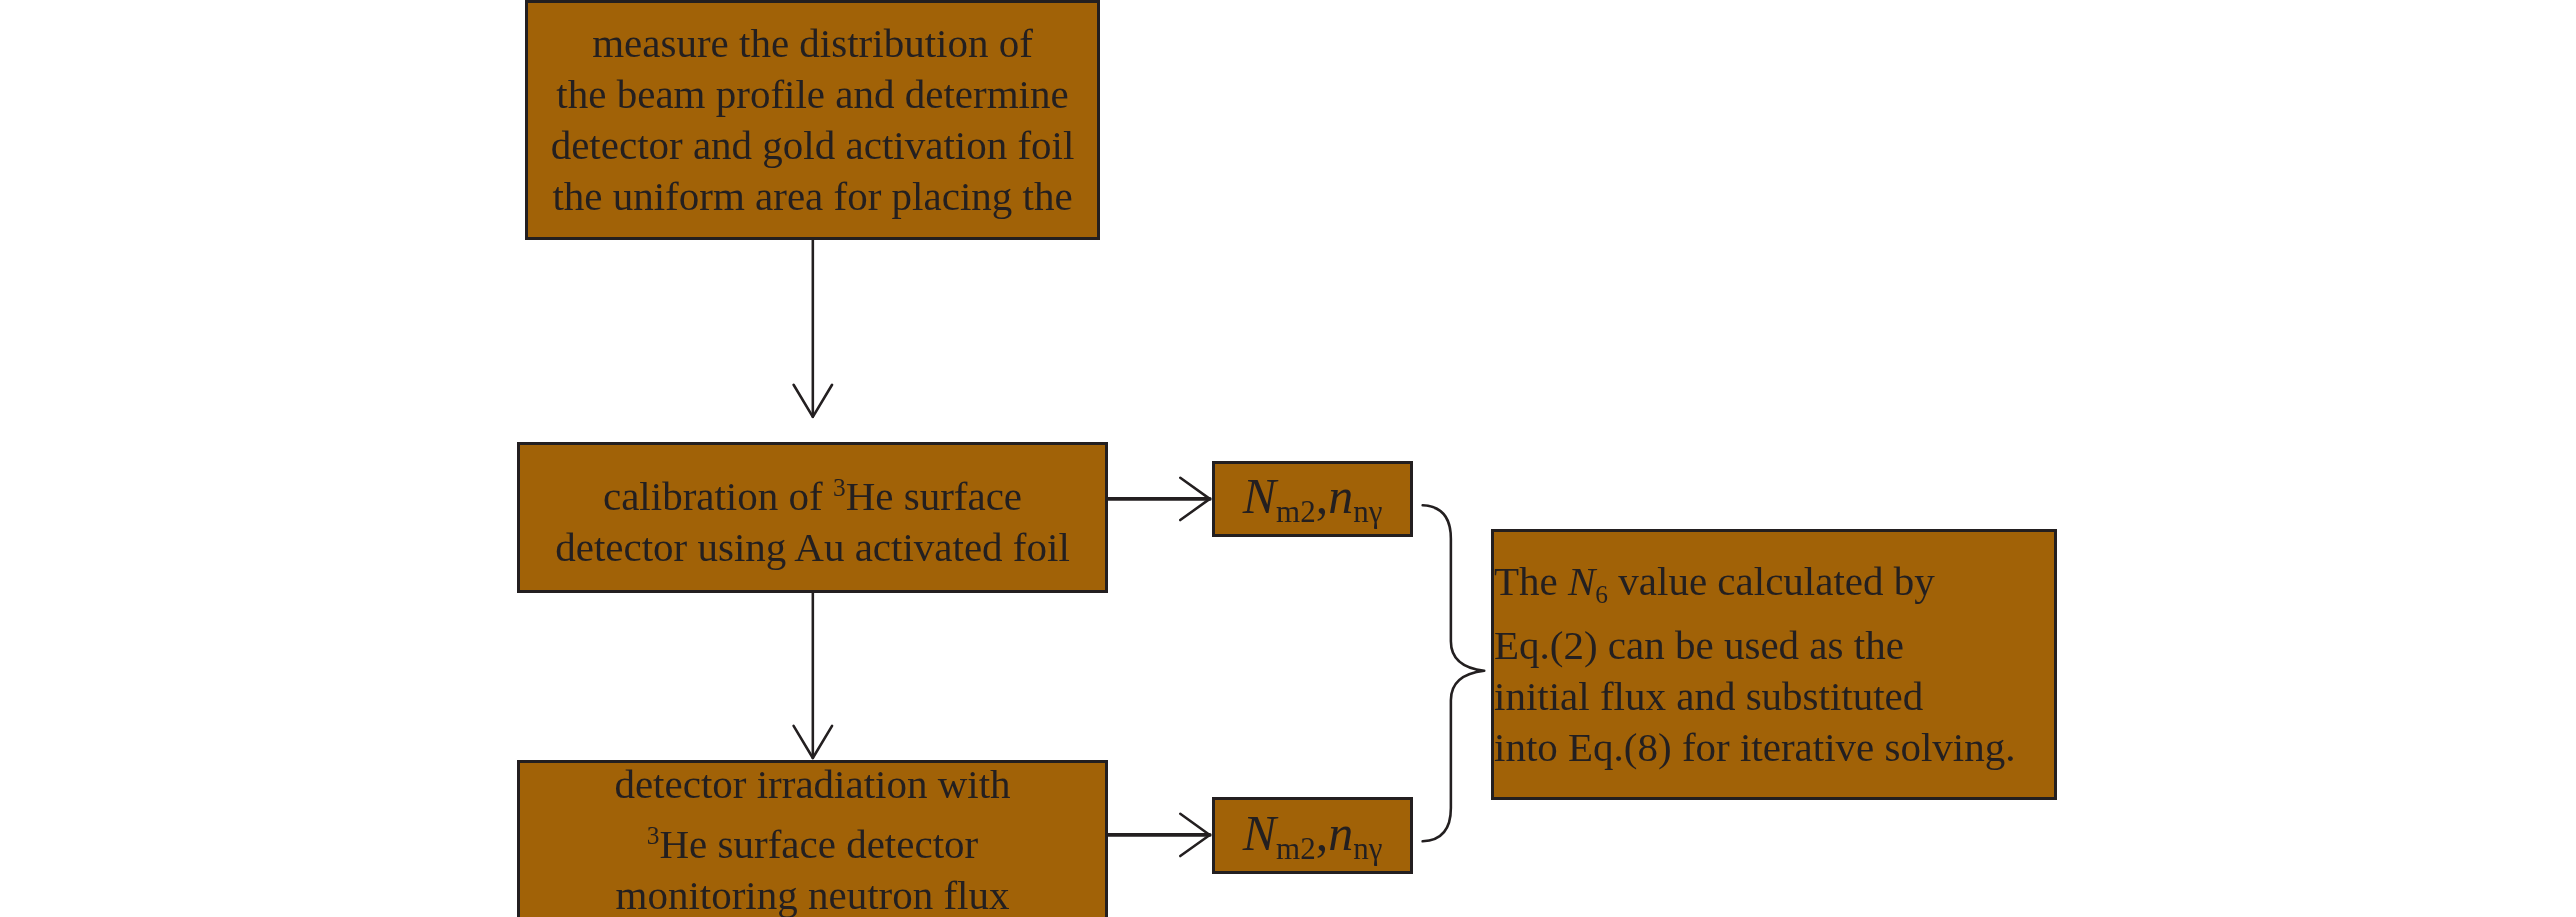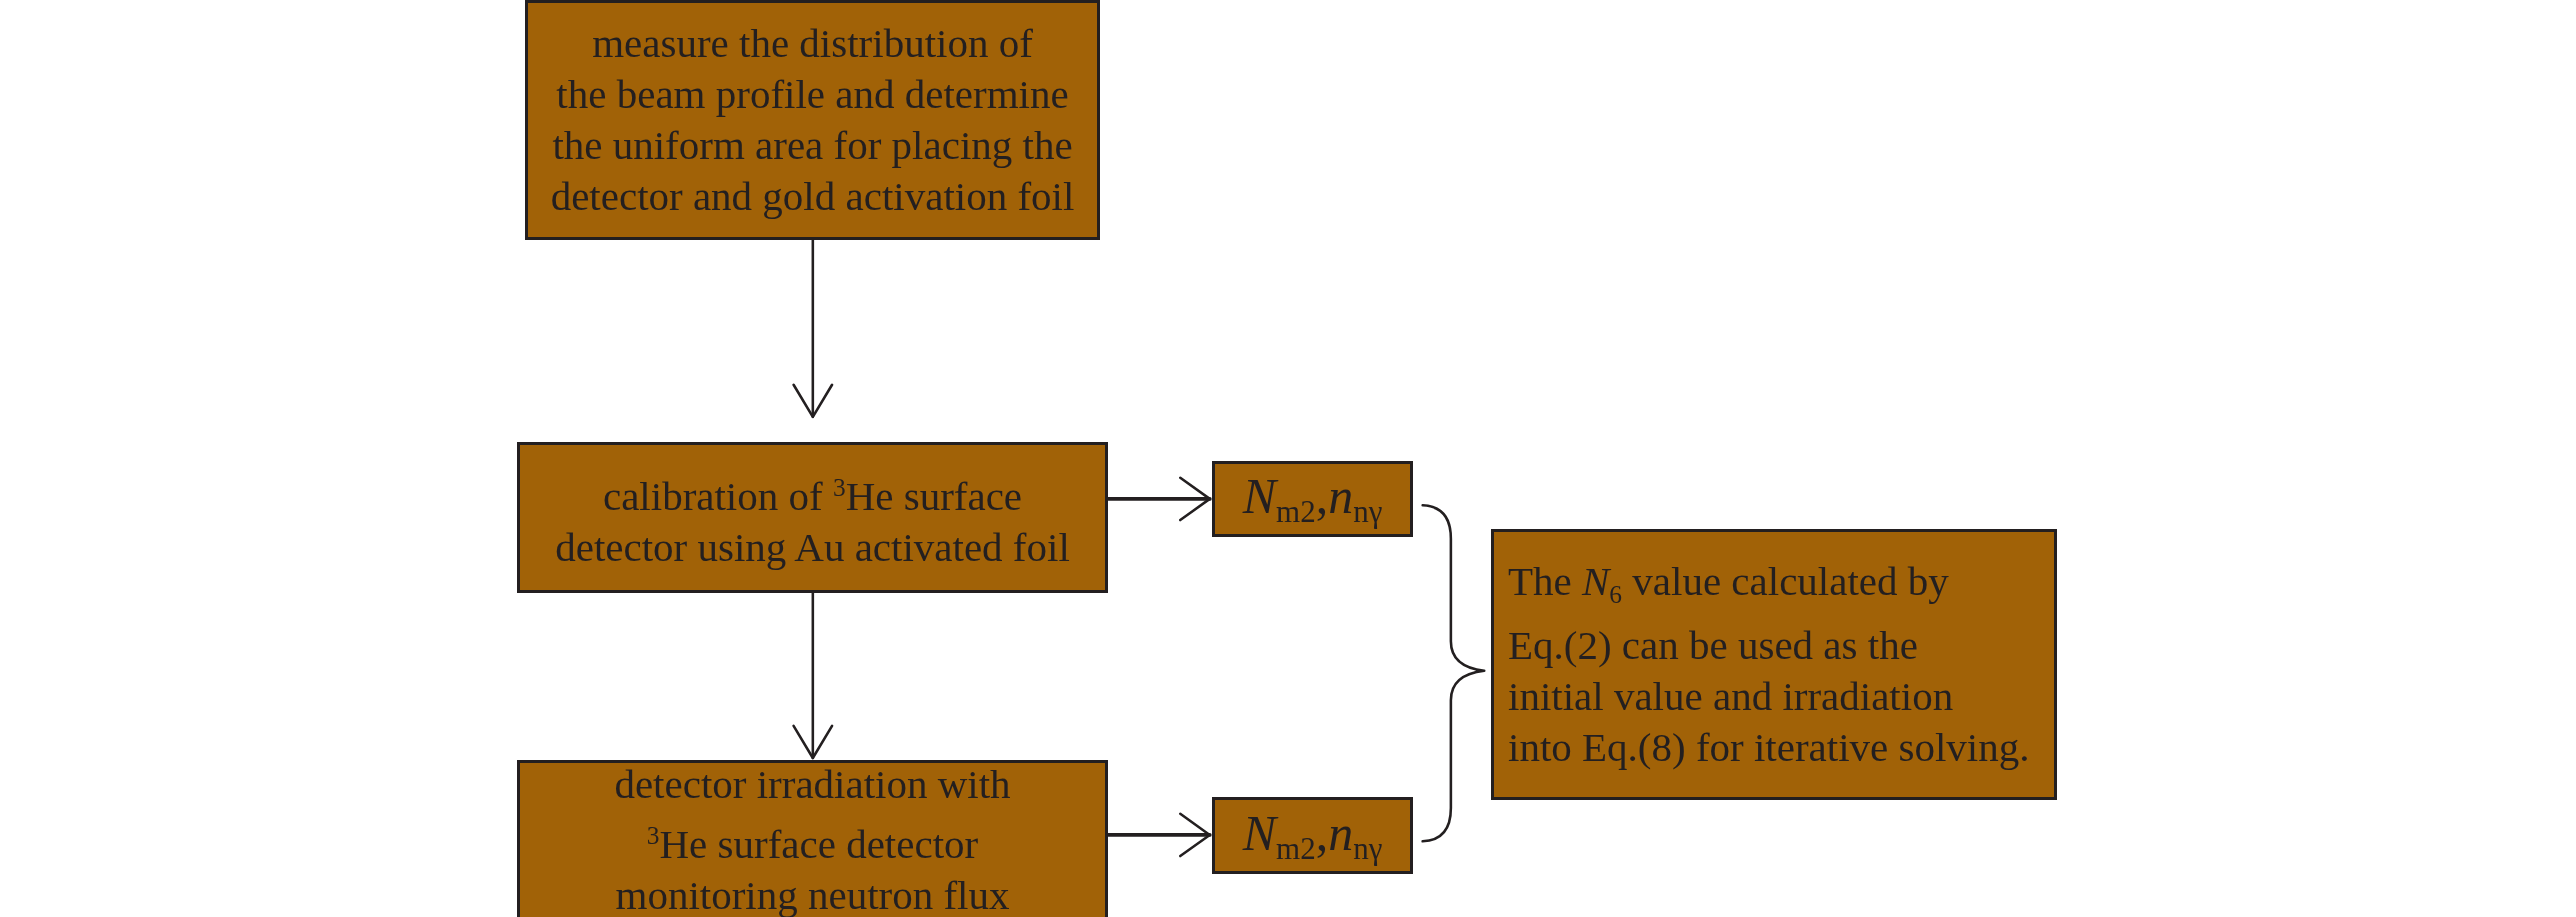--- a/index.html
+++ b/index.html
@@ -7,21 +7,21 @@
          font-family:"Liberation Serif", "DejaVu Serif", serif; color:#231f20; }
   .box { position:absolute; box-sizing:border-box; border:3.2px solid #231f20; background:#a16207;
          display:flex; flex-direction:column; justify-content:center; align-items:center; text-align:center; }
   .box .line { display:block; font-size:41px; line-height:51px; white-space:nowrap; }
   .box.left .line { }
   .var { font-style:italic; }
   sub, sup { font-style:normal; font-size:0.62em; }
   sup { vertical-align:0.55em; }
   sub { vertical-align:-0.3em; }
   .val { font-size:50px; }
-  .note { align-items:flex-start; text-align:left; padding-left:14px; }
+  .note { align-items:flex-start; text-align:left; }
   .note .line { font-size:41px; line-height:51px; }
   svg.connectors { position:absolute; left:0; top:0; width:2576px; height:917px; pointer-events:none; }
 </style>
 </head>
 <body>
 
 <svg class="connectors" viewBox="0 0 4016 1430">
   <g stroke="#231f20" stroke-width="4" fill="none" stroke-linecap="round" stroke-linejoin="round">
 
     <line x1="1267" y1="374" x2="1267" y2="650"></line>
@@ -36,22 +36,22 @@
     <line x1="1728" y1="1302" x2="1886" y2="1302" stroke-width="6"></line>
     <polyline points="1840,1269 1886,1302 1840,1335"></polyline>
 
     <path d="M2218,788 Q2262,790 2262,840 L2262,1000 Q2262,1040 2314,1046 Q2262,1052 2262,1092 L2262,1260 Q2262,1310 2218,1312"></path>
   </g>
 </svg>
 
 <div class="box left" style="left:525px; top:0px; width:575px; height:240px;">
   <span class="line">measure the distribution of</span>
   <span class="line">the beam profile and determine</span>
+  <span class="line">detector and gold activation foil</span>
   <span class="line">the uniform area for placing the</span>
-  <span class="line">detector and gold activation foil</span>
 </div>
 
 <div class="box left" style="left:517px; top:419px; width:591px; height:151px;margin-top:23px;">
   <span class="line"><span>calibration of </span><sup>3</sup><span>He surface</span></span>
   <span class="line">detector using Au activated foil</span>
 </div>
 
 <div class="box left" style="left:517px; top:760px; width:591px; height:167px; justify-content:flex-start; padding-top:0;">
   <span class="line" style="margin-top:-3.8px;">detector irradiation with</span>
   <span class="line"><sup>3</sup><span>He surface detector</span></span>
@@ -62,16 +62,16 @@
   <span class="val"><span class="var">N</span><sub>m2</sub><span>,</span><span class="var">n</span><sub>nγ</sub></span>
 </div>
 
 <div class="box" style="left:1212px; top:797px; width:201px; height:77px;">
   <span class="val"><span class="var">N</span><sub>m2</sub><span>,</span><span class="var">n</span><sub>nγ</sub></span>
 </div>
 
 <div class="box note" style="left:1491px; top:529px; width:566px; height:271px;">
   <span class="line"><span>The </span><span class="var">N</span><sub>6</sub><span> value calculated by</span></span>
   <span class="line">Eq.(2) can be used as the</span>
-  <span class="line">initial value and irradiation</span>
+  <span class="line">initial flux and substituted</span>
   <span class="line">into Eq.(8) for iterative solving.</span>
 </div>
 
 
 </body></html>

